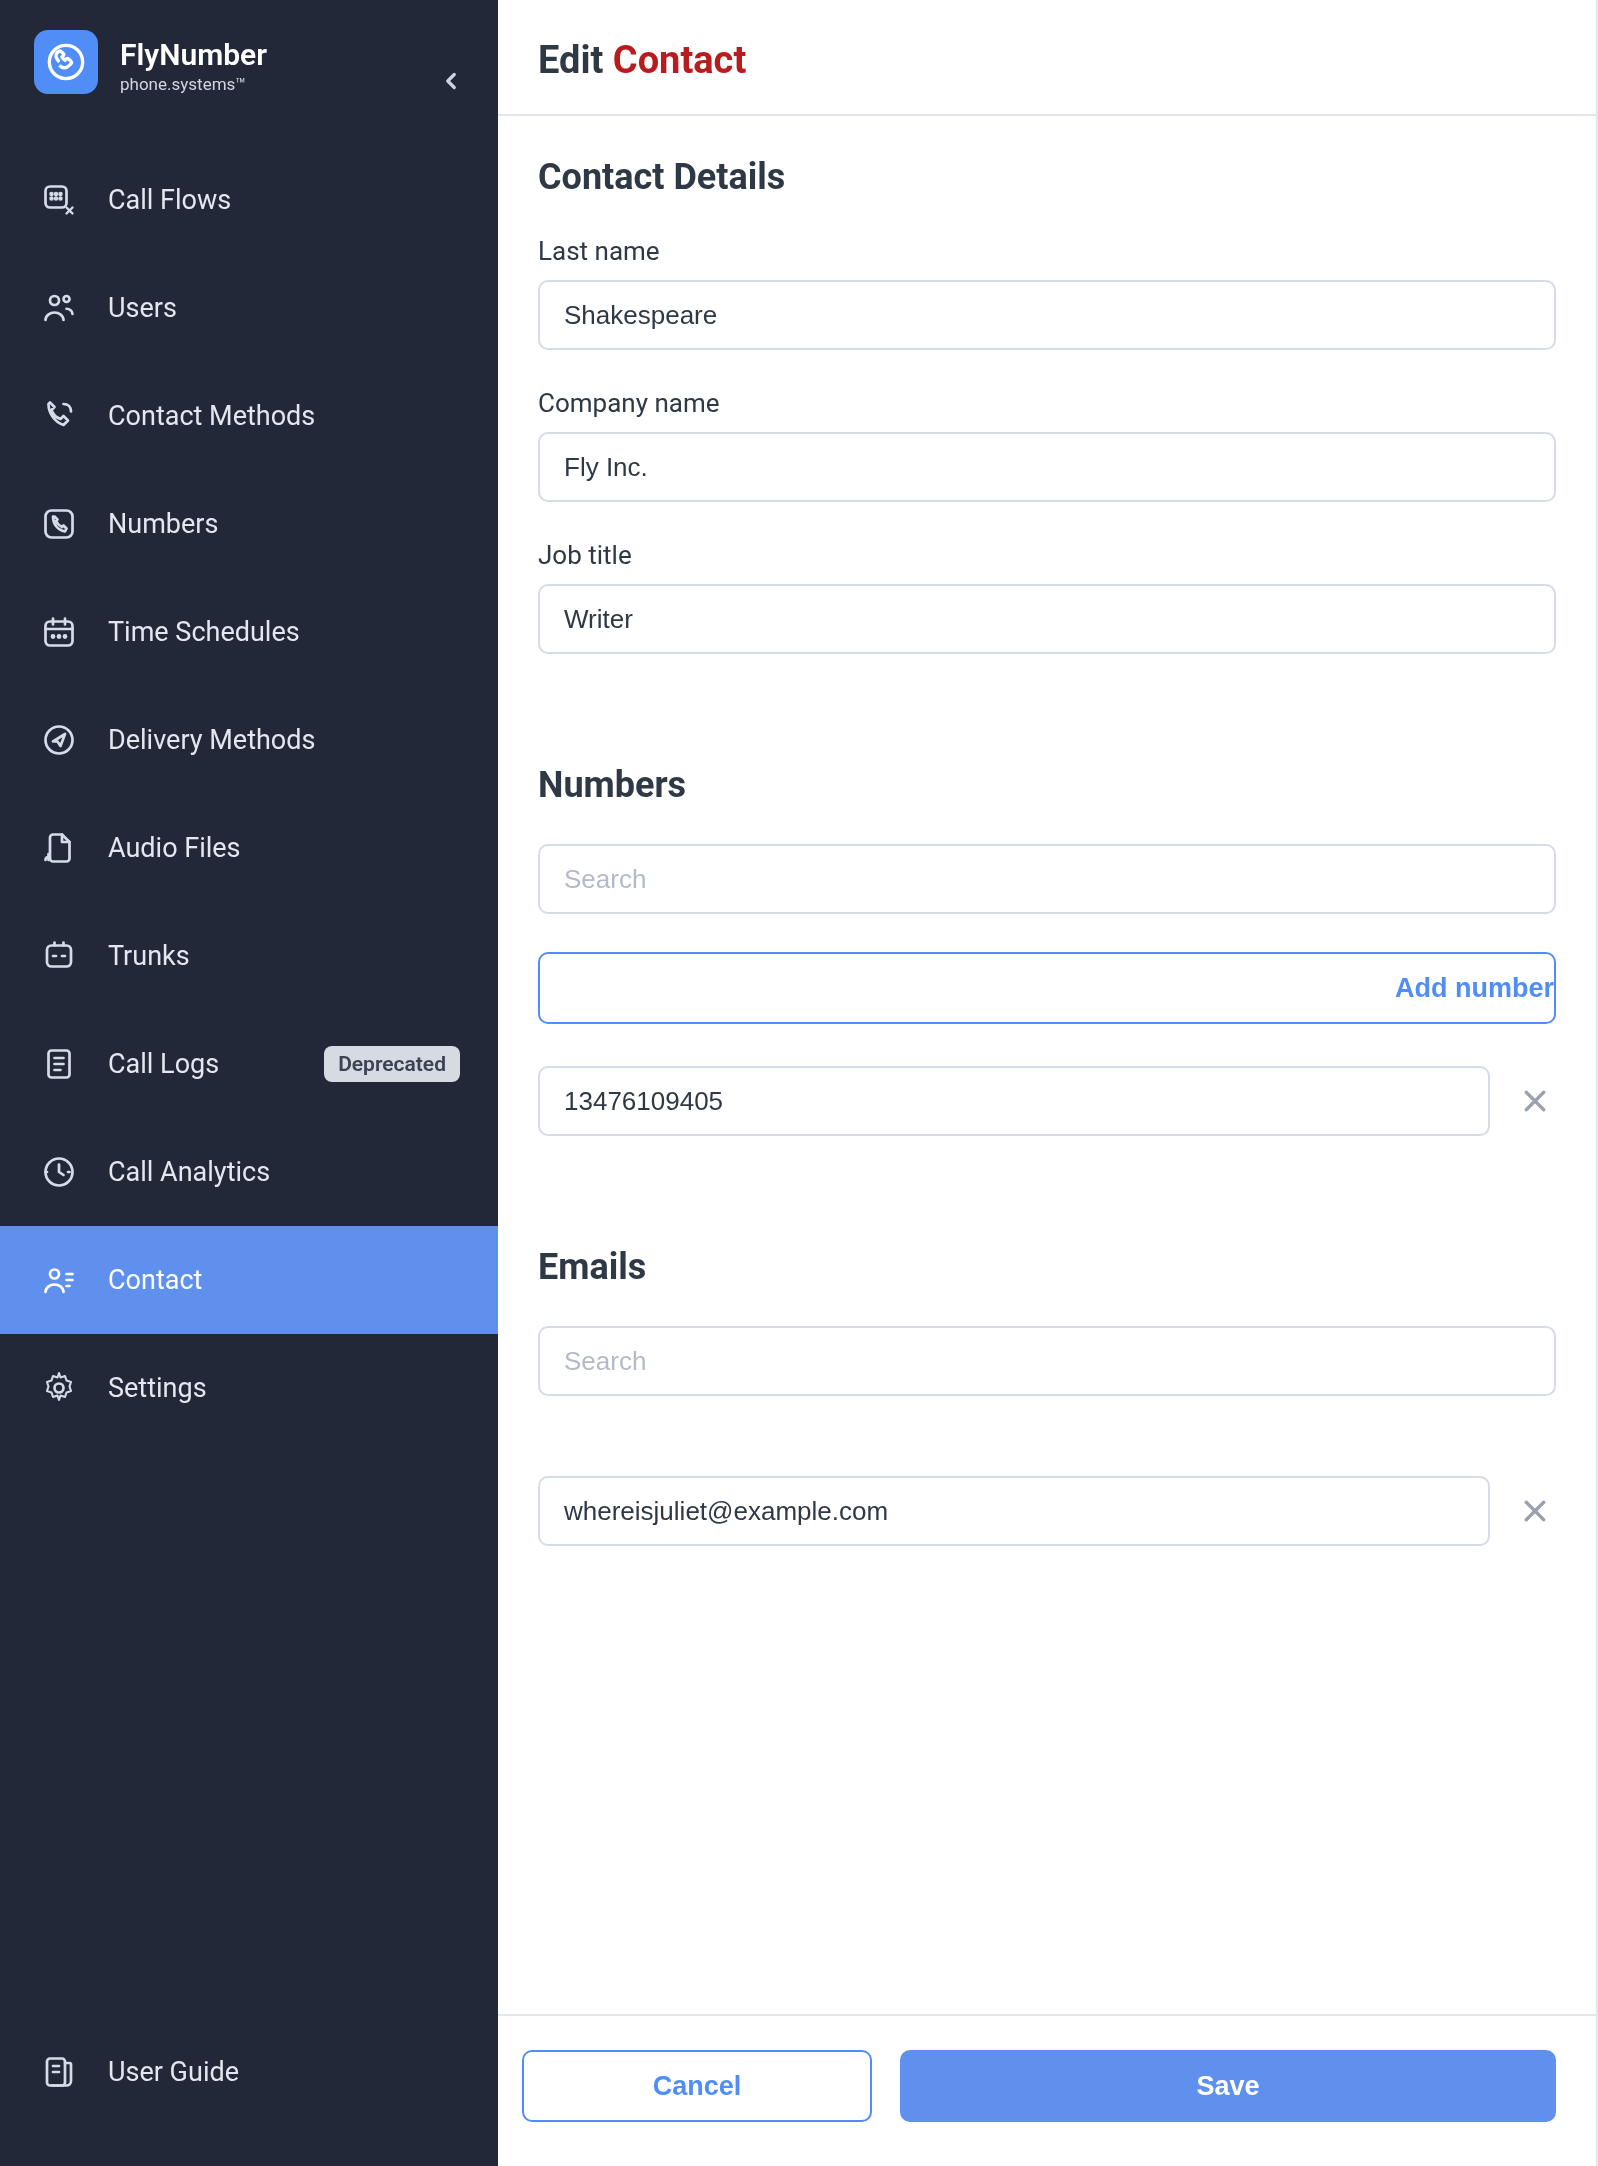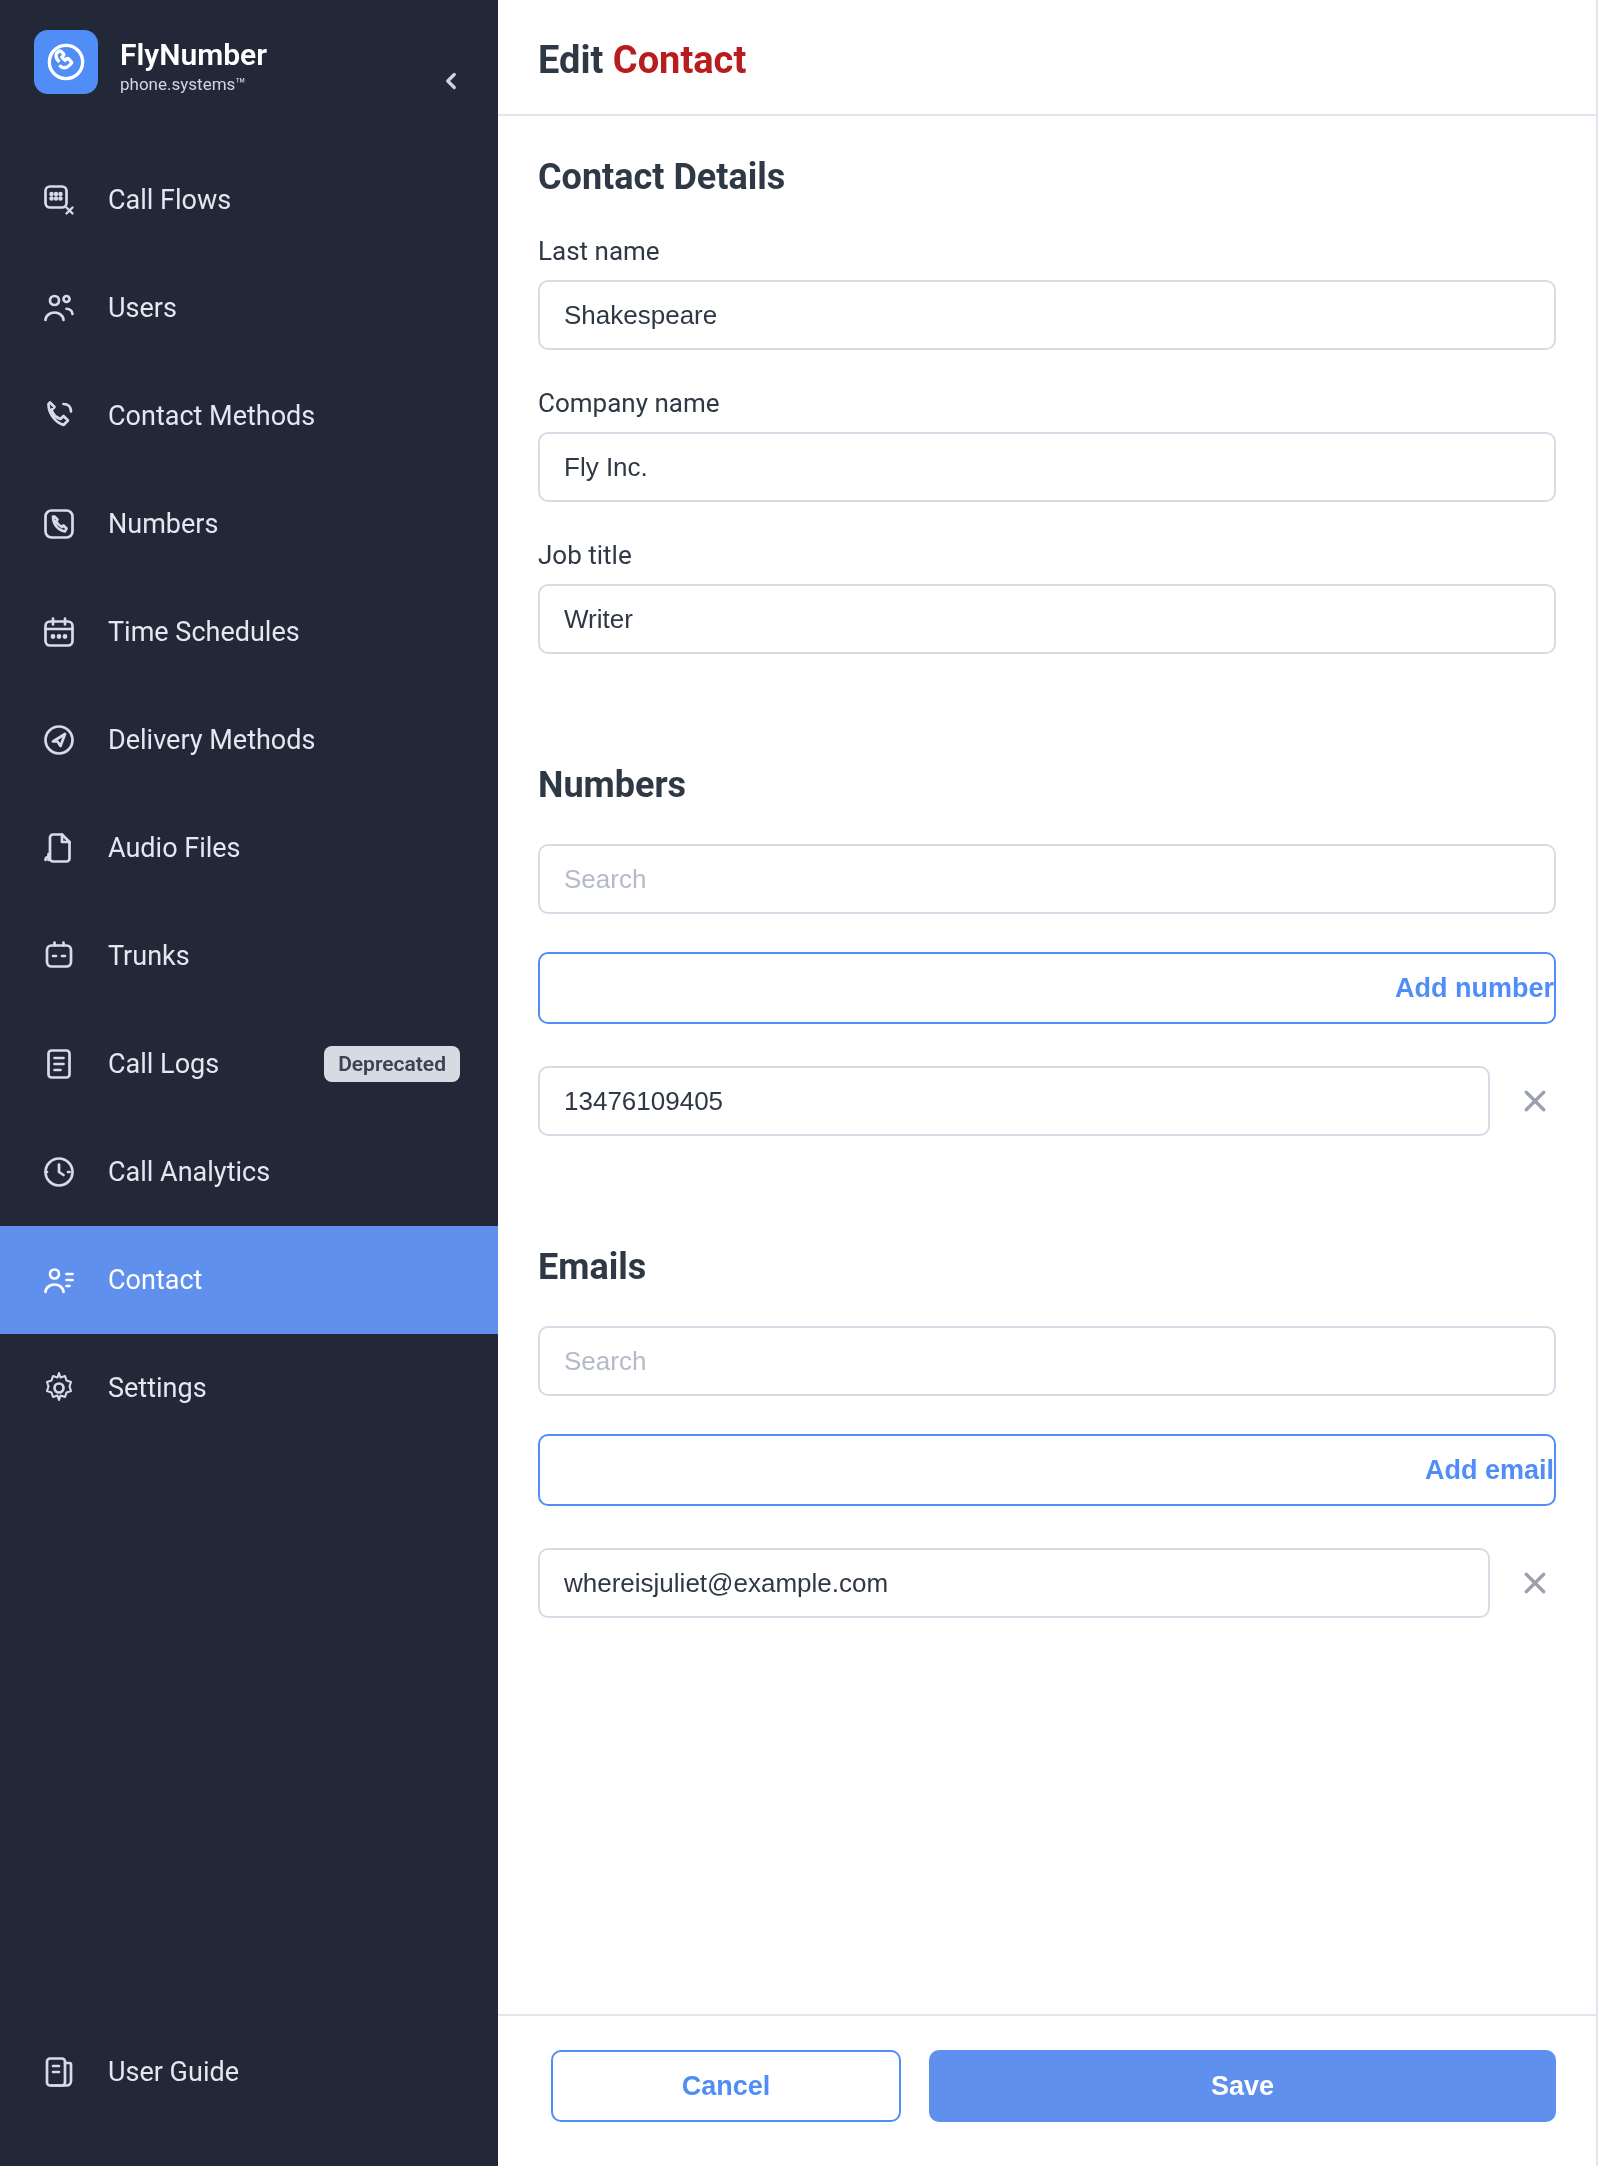--- a/index.html
+++ b/index.html
@@ -163,21 +163,21 @@
     display: flex;
     align-items: center;
     justify-content: center;
     padding: 6px;
   }
 
   
   .footer-actions {
     border-top: 2px solid #e2e6ee;
     border-right: 2px solid #e2e6ee;
-    padding: 34px 40px 44px 53px;
+    padding: 34px 40px 44px 24px;
     display: flex;
     gap: 28px;
   }
   .btn-cancel {
     width: 350px;
     height: 72px;
     border: 2px solid #518df6;
     background: #fff;
     color: #518df6;
     font-size: 27px;
@@ -435,23 +435,20 @@
             </span>
           </span>
         </div>
       </section>
 
       <section class="section emails">
         <h2 class="section-title">Emails</h2>
 
         <input class="text-input" type="text" style="margin-bottom: 38px;" placeholder="Search">
 
-        <button class="outline-btn">
-          <span>Add email</span>
-        </button>
 
         <div class="row-entry">
           <input class="text-input" type="text" value="whereisjuliet@example.com" style="">
           <span class="remove-x">
             <span>
               <svg width="30" height="30" viewBox="0 0 24 24" fill="none" stroke="currentColor" stroke-width="2.6" stroke-linecap="round">
                   <line x1="5" y1="5" x2="19" y2="19"></line>
                   <line x1="19" y1="5" x2="5" y2="19"></line>
                 </svg>
             </span>

